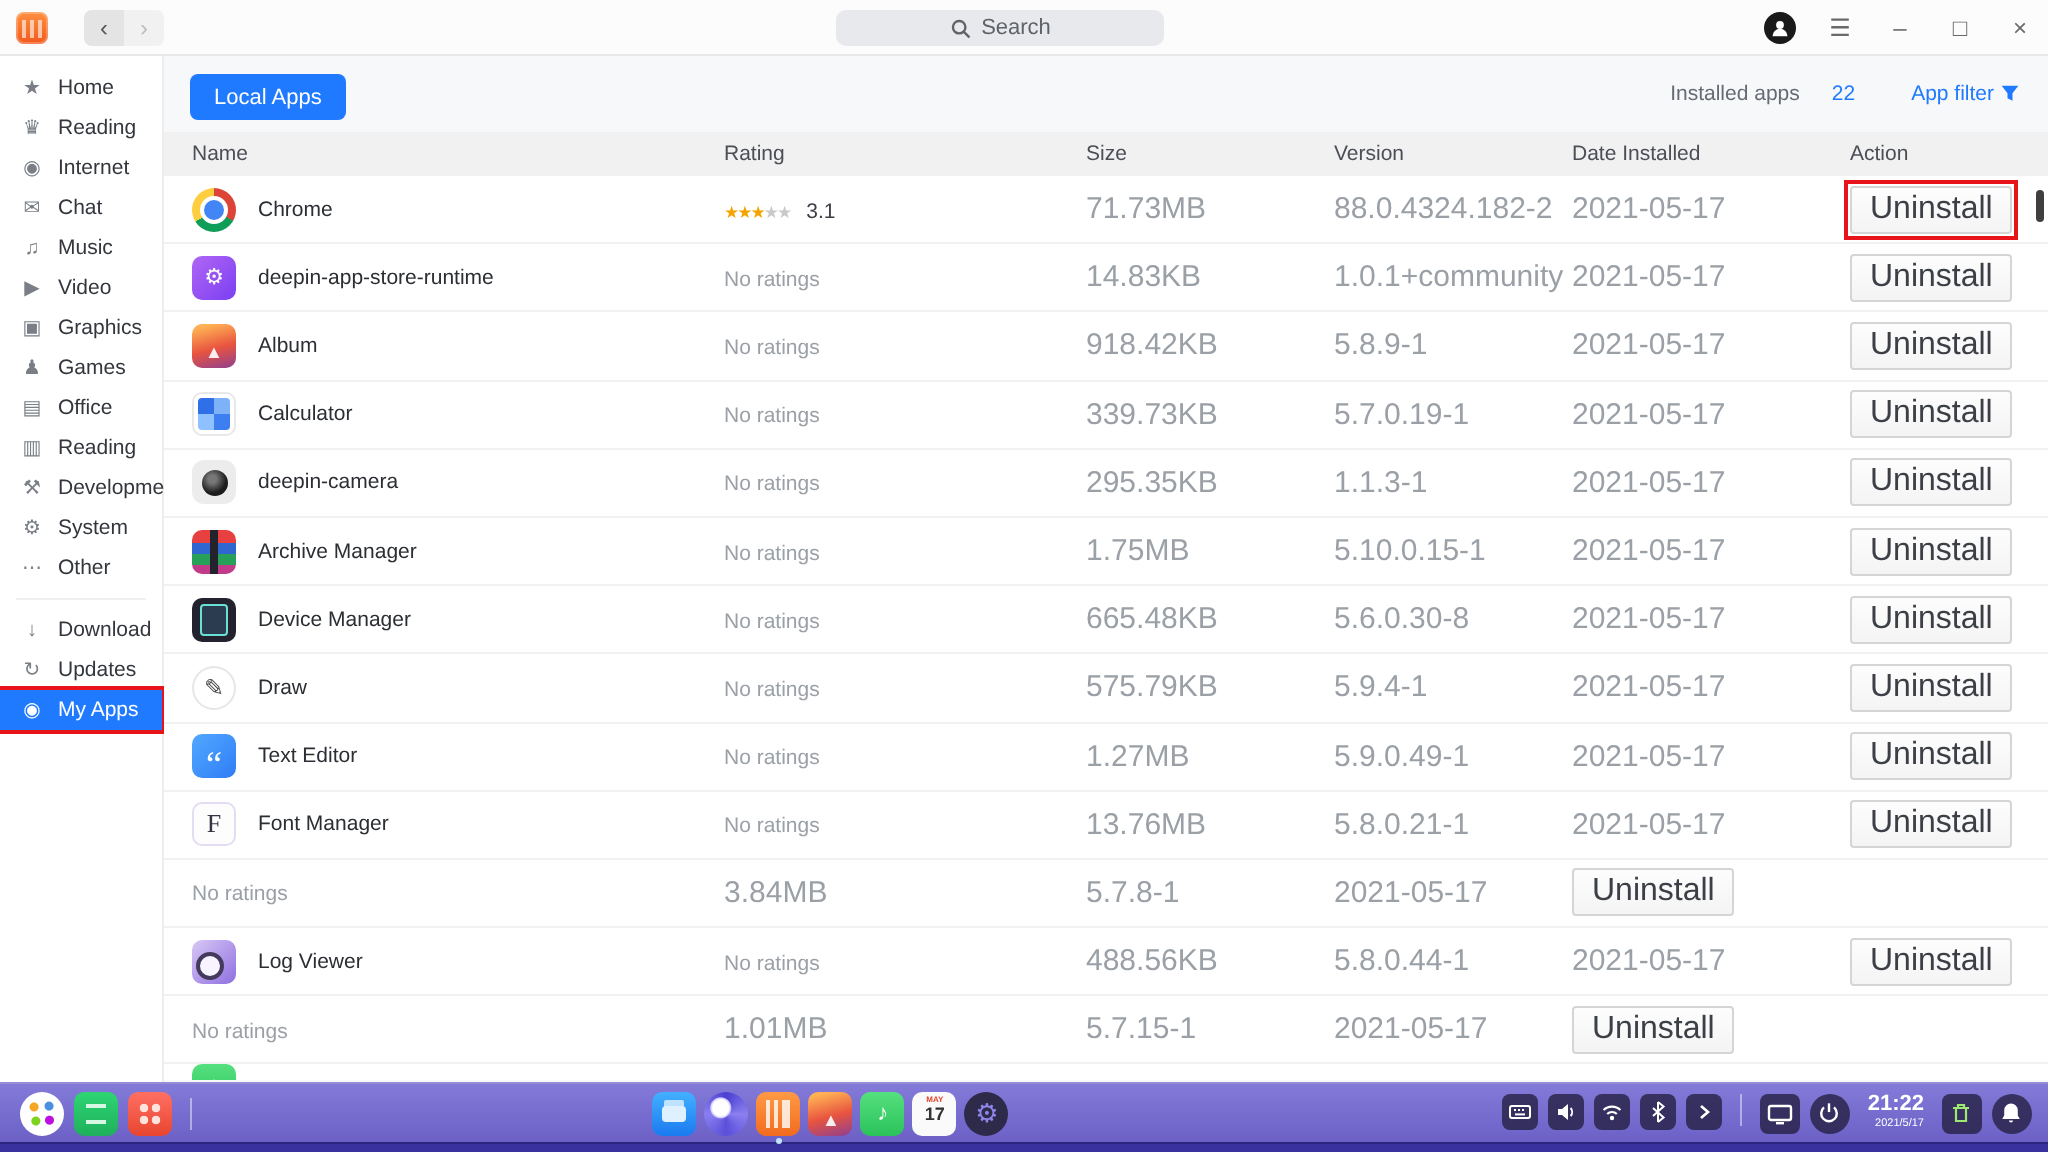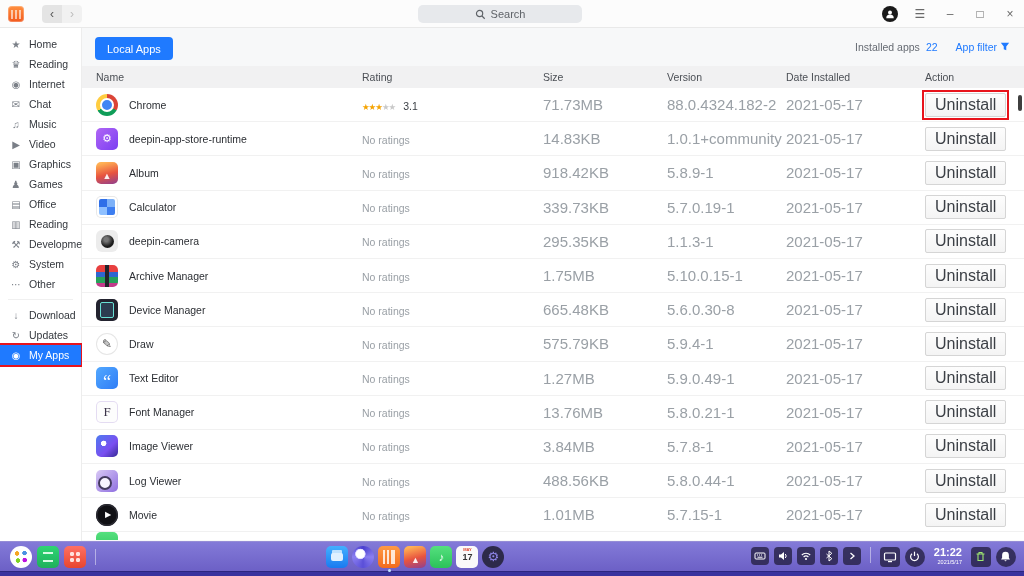--- a/index.html
+++ b/index.html
@@ -26,21 +26,21 @@
   .side-label { font-size:10.5px; color:#33373d; white-space:nowrap; }
   .side-divider { height:1px; background:#f0f0f0; margin:5px 8px; }
   .side-item.selected { background:#1f7aff; }
   .side-item.selected .side-label, .side-item.selected .side-icon { color:#ffffff; }
   .side-item.annotated { outline:2px solid #e8141c; outline-offset:0; }
 
   
   .content { position:absolute; left:82px; top:28px; width:942px; height:513px; background:#f7f8f9; }
   .toolbar { position:relative; height:38px; }
   .local-apps-btn { position:absolute; left:13px; top:9px; height:23px; padding:0 12px; background:#1f7aff; color:#fff; font-size:11px; border:none; border-radius:4px; }
-  .toolbar-meta { position:absolute; right:14px; top:13px; display:flex; align-items:center; gap:6px; font-size:10.5px; }
+  .toolbar-meta { position:absolute; right:14px; top:13px; display:flex; align-items:center; gap:16px; font-size:10.5px; }
   .meta-label { color:#666b73; }
   .meta-count { color:#1f7aff; }
   .app-filter { color:#1f7aff; display:flex; align-items:center; gap:3px; margin-left:12px; }
 
   .thead { height:22px; background:#f1f1f2; display:grid; grid-template-columns:266px 181px 124px 119px 139px 1fr; align-items:center; padding-left:14px; font-size:10.5px; color:#4b4f55; }
   .rows { background:#ffffff; }
   .trow { height:34.2px; display:grid; grid-template-columns:266px 181px 124px 119px 139px 1fr; align-items:center; padding-left:14px; background:#fff; border-bottom:1px solid #f1f1f1; }
   .name-cell { display:flex; align-items:center; gap:11px; }
   .app-name { font-size:10.5px; color:#2b2e33; }
   .val { font-size:15px; color:#9aa0a6; }
@@ -417,24 +417,20 @@
     </div>
     <div class="val">13.76MB</div>
     <div class="val">5.8.0.21-1</div>
     <div class="val">2021-05-17</div>
     <div>
       <span class="btn-wrap"><button class="uninstall-btn">Uninstall</button></span>
     </div>
   </div>
 
   <div class="trow">
-    <div class="name-cell">
-      <span class="app-icon icon-imageviewer"></span>
-      <span class="app-name">Image Viewer</span>
-    </div>
     <div class="rating-cell">
       <span class="stars-filled"></span><span class="stars-empty"></span><span class="rating-val muted">No ratings</span>
     </div>
     <div class="val">3.84MB</div>
     <div class="val">5.7.8-1</div>
     <div class="val">2021-05-17</div>
     <div>
       <span class="btn-wrap"><button class="uninstall-btn">Uninstall</button></span>
     </div>
   </div>
@@ -449,24 +445,20 @@
     </div>
     <div class="val">488.56KB</div>
     <div class="val">5.8.0.44-1</div>
     <div class="val">2021-05-17</div>
     <div>
       <span class="btn-wrap"><button class="uninstall-btn">Uninstall</button></span>
     </div>
   </div>
 
   <div class="trow">
-    <div class="name-cell">
-      <span class="app-icon icon-movie"></span>
-      <span class="app-name">Movie</span>
-    </div>
     <div class="rating-cell">
       <span class="stars-filled"></span><span class="stars-empty"></span><span class="rating-val muted">No ratings</span>
     </div>
     <div class="val">1.01MB</div>
     <div class="val">5.7.15-1</div>
     <div class="val">2021-05-17</div>
     <div>
       <span class="btn-wrap"><button class="uninstall-btn">Uninstall</button></span>
     </div>
   </div>

